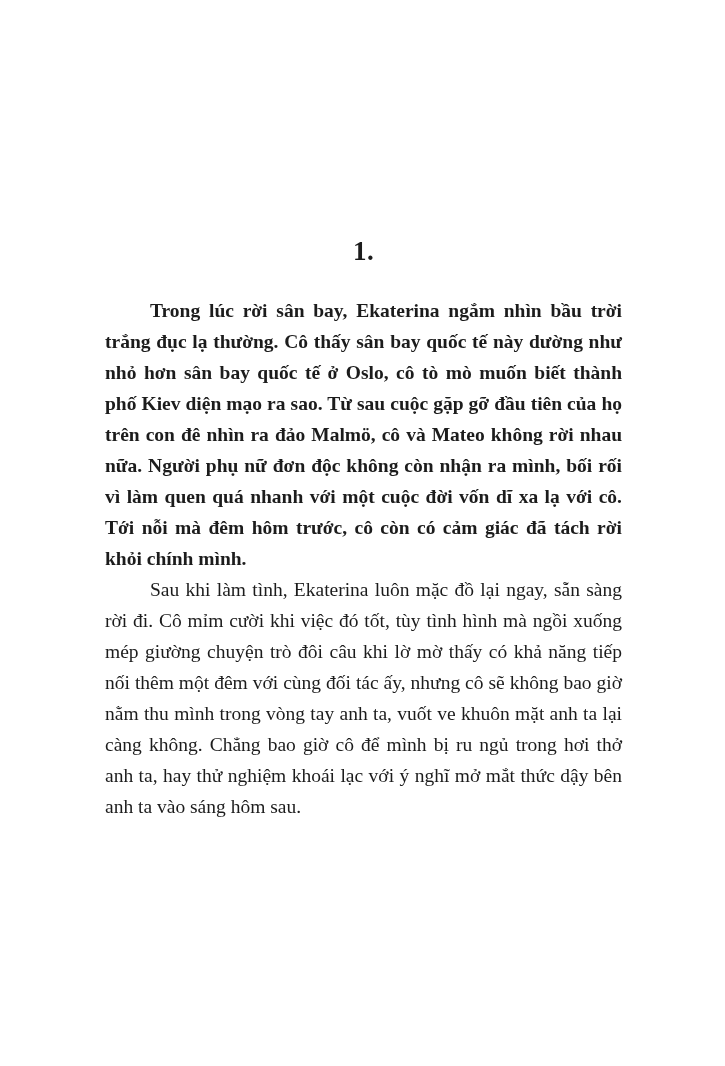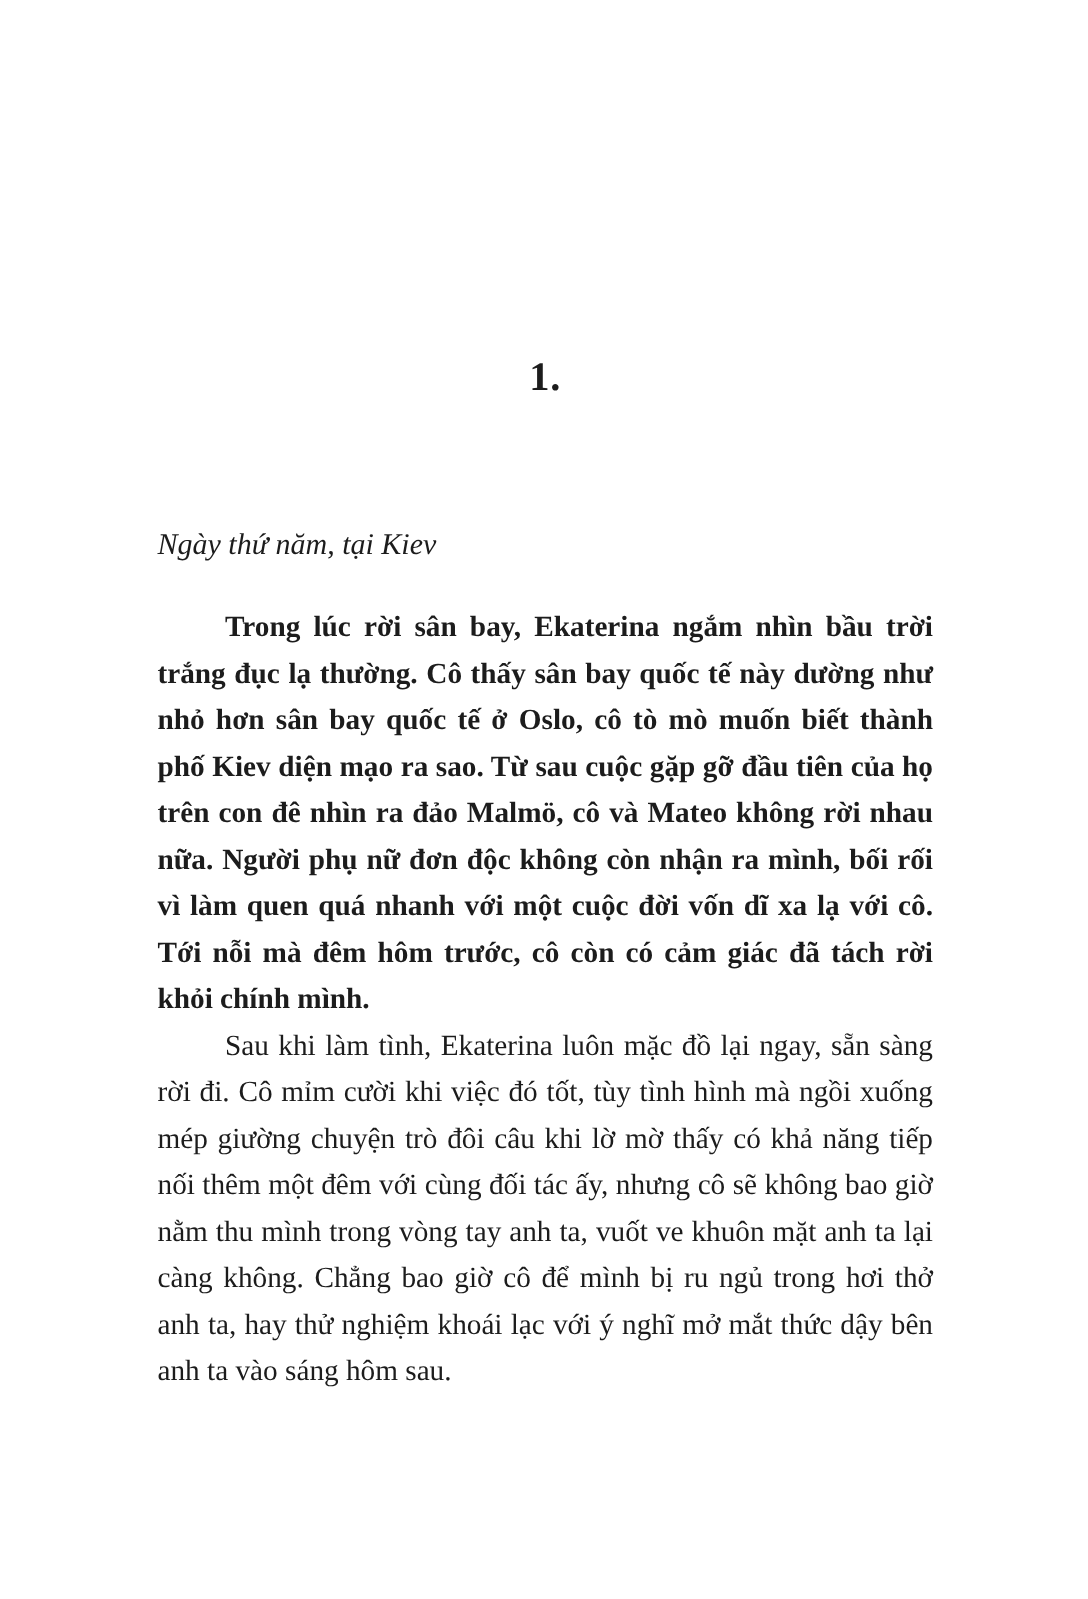--- a/index.html
+++ b/index.html
@@ -43,18 +43,17 @@
     margin-top: 28px;
     font-weight: bold;
   }
 </style>
 </head>
 <body>
 
 <div class="book-page">
   <h1 class="chapter-number">1.</h1>
 
-  <p class="section-heading">Ngày thứ năm, tại Kiev</p>
 
   <p class="body-paragraph first">Trong lúc rời sân bay, Ekaterina ngắm nhìn bầu trời trắng đục lạ thường. Cô thấy sân bay quốc tế này dường như nhỏ hơn sân bay quốc tế ở Oslo, cô tò mò muốn biết thành phố Kiev diện mạo ra sao. Từ sau cuộc gặp gỡ đầu tiên của họ trên con đê nhìn ra đảo Malmö, cô và Mateo không rời nhau nữa. Người phụ nữ đơn độc không còn nhận ra mình, bối rối vì làm quen quá nhanh với một cuộc đời vốn dĩ xa lạ với cô. Tới nỗi mà đêm hôm trước, cô còn có cảm giác đã tách rời khỏi chính mình.</p>
 
   <p class="body-paragraph">Sau khi làm tình, Ekaterina luôn mặc đồ lại ngay, sẵn sàng rời đi. Cô mỉm cười khi việc đó tốt, tùy tình hình mà ngồi xuống mép giường chuyện trò đôi câu khi lờ mờ thấy có khả năng tiếp nối thêm một đêm với cùng đối tác ấy, nhưng cô sẽ không bao giờ nằm thu mình trong vòng tay anh ta, vuốt ve khuôn mặt anh ta lại càng không. Chẳng bao giờ cô để mình bị ru ngủ trong hơi thở anh ta, hay thử nghiệm khoái lạc với ý nghĩ mở mắt thức dậy bên anh ta vào sáng hôm sau.</p>
 </div>
 
 </body></html>

